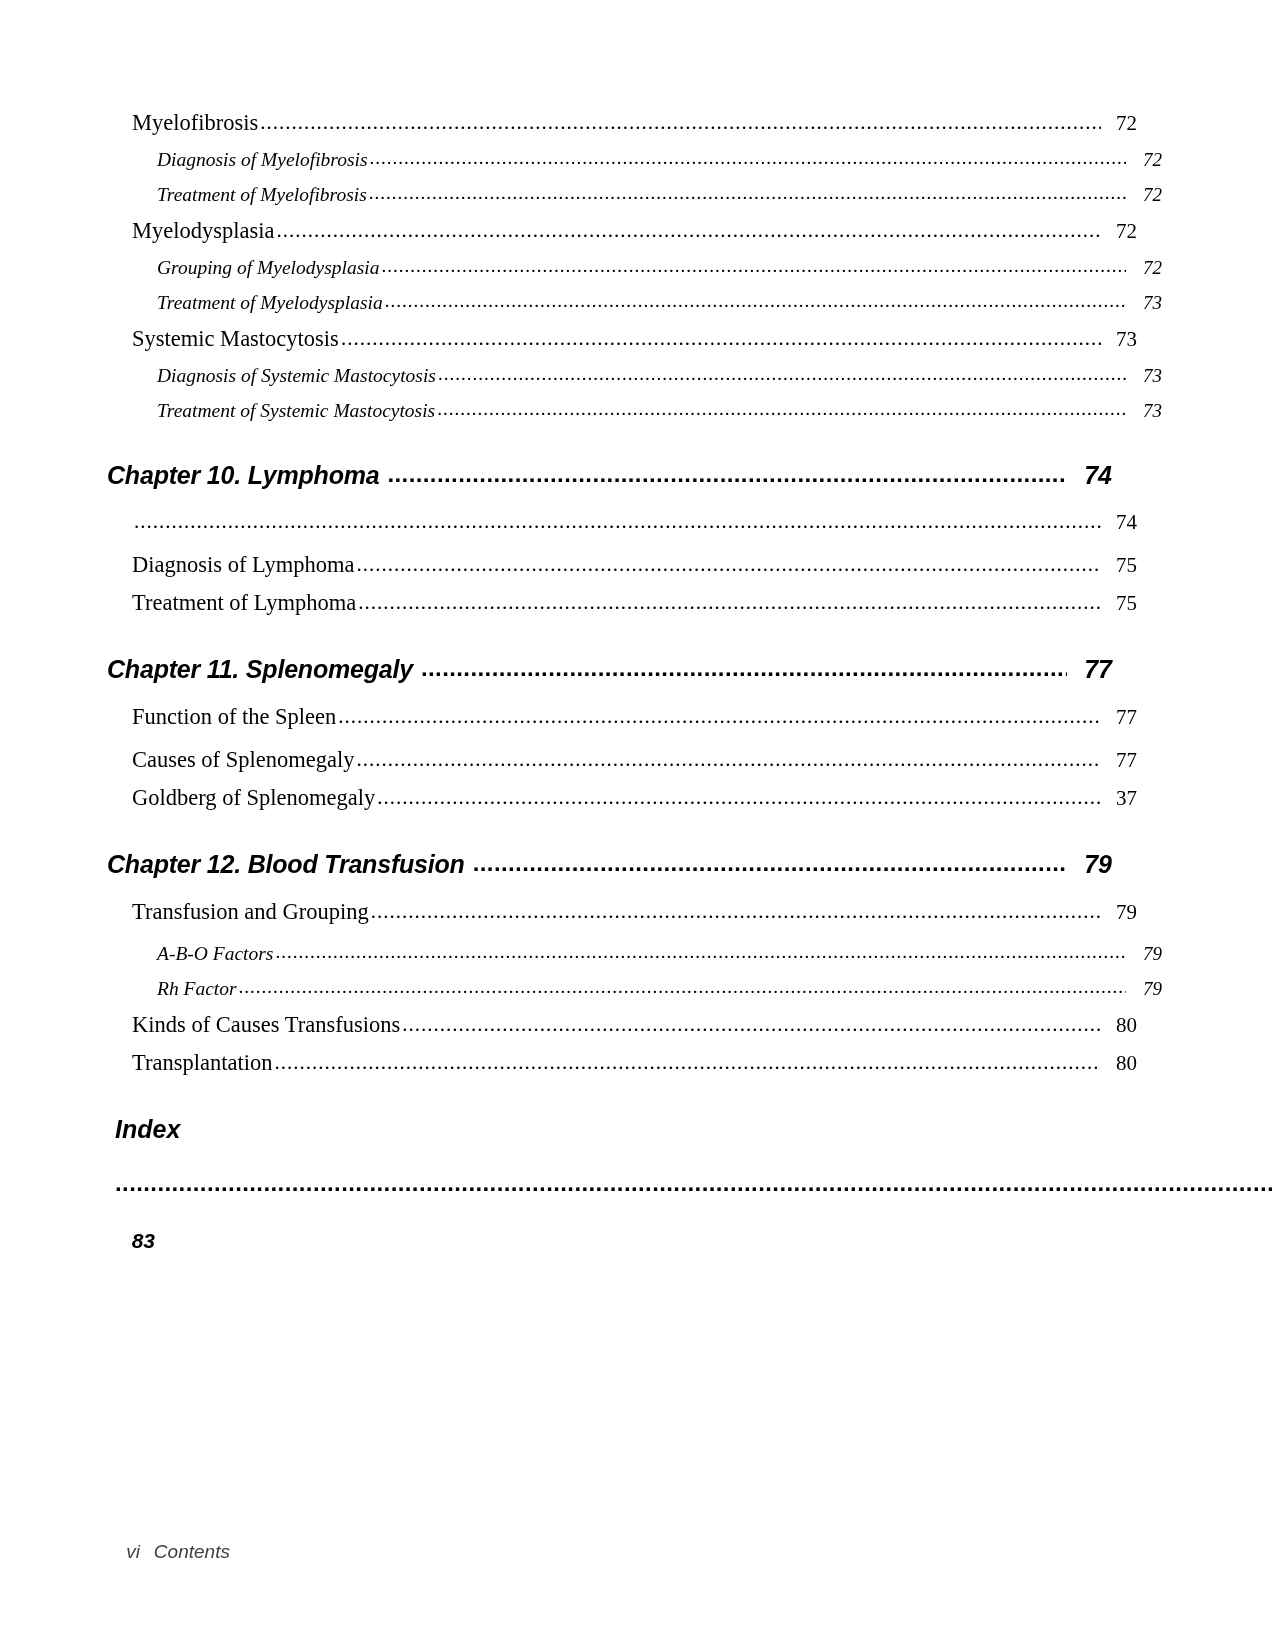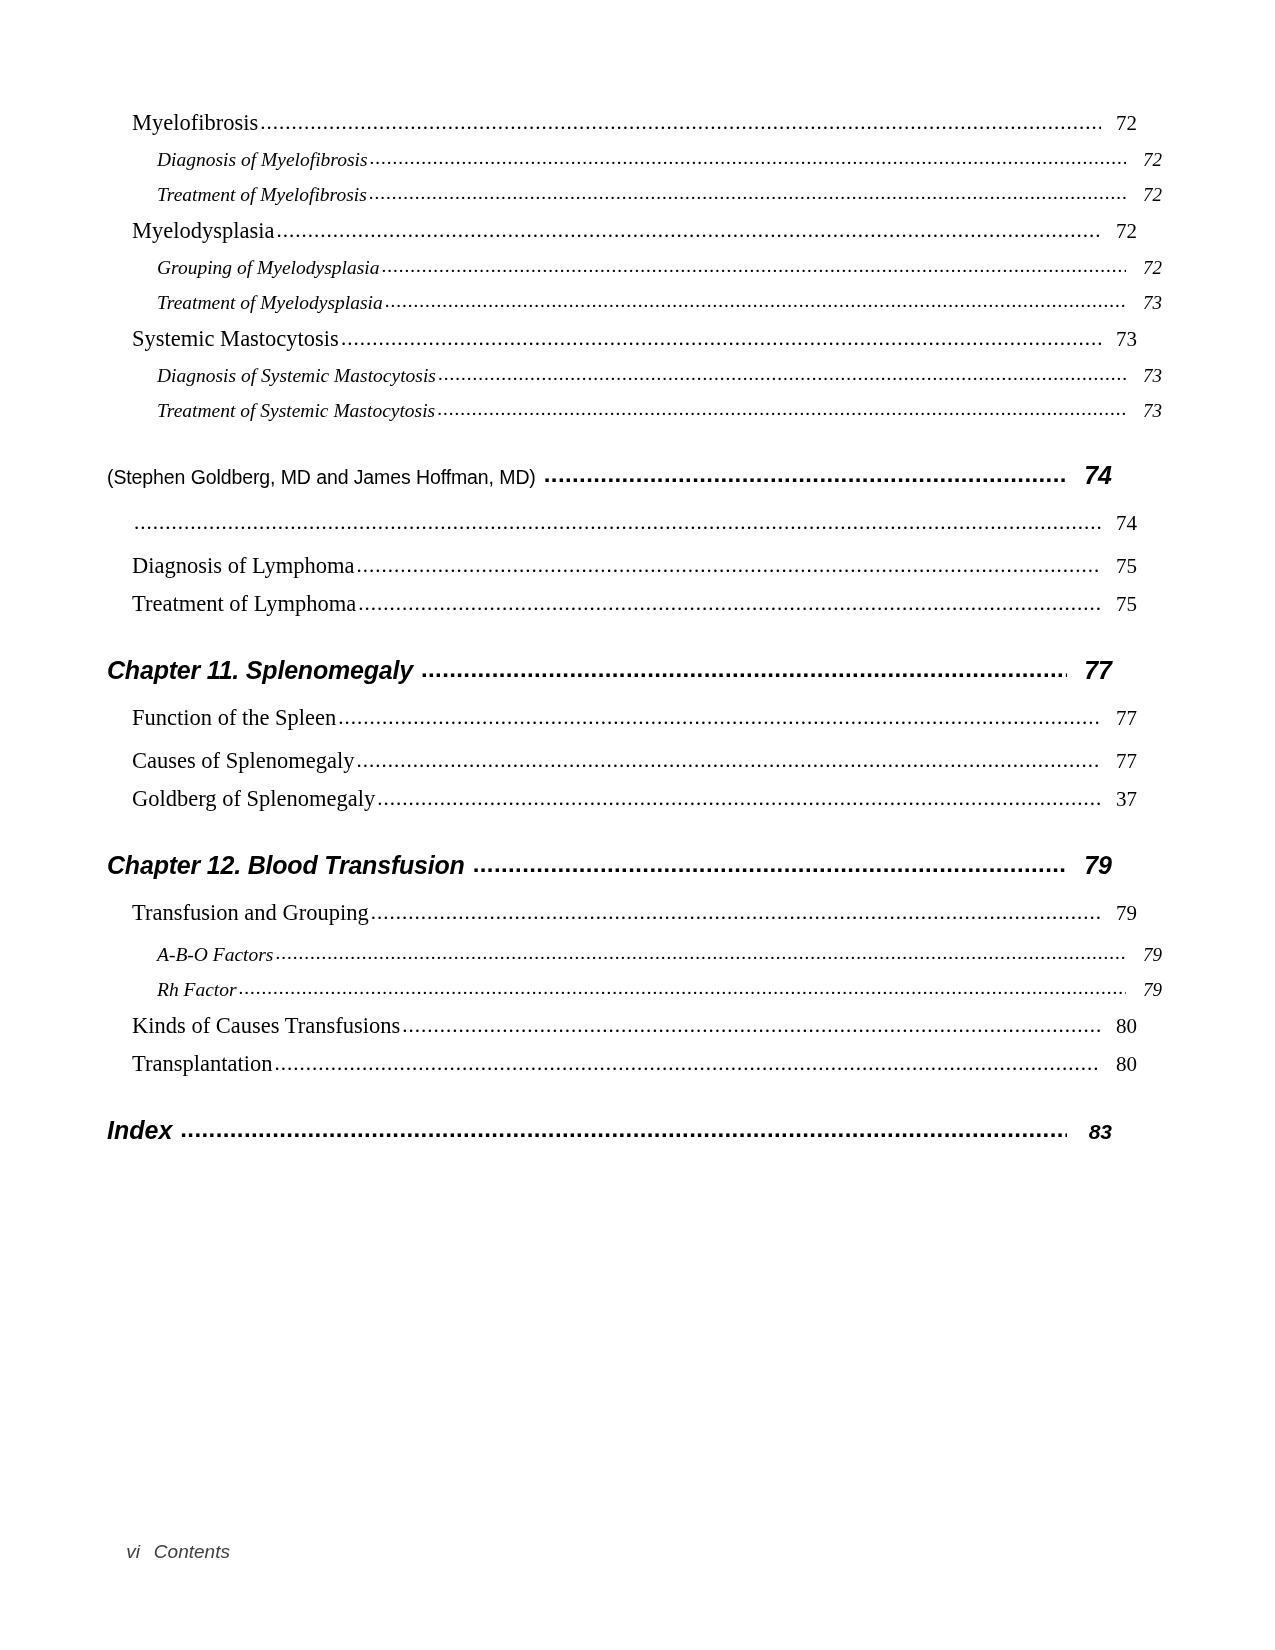--- a/index.html
+++ b/index.html
@@ -115,20 +115,21 @@
   .chap .page { font-size: 25px; min-width: 40px; }
 
   
   .idx {
     margin-left: 0px;
     font-family: "Liberation Sans", sans-serif;
     font-weight: bold;
     font-style: italic;
     font-size: 25px;
     line-height: 56px;
+    flex-direction: column;
   }
   .idx .leader { margin: 0 5px 0 8px; }
   .idx .leader::after {
     font-family: "Liberation Sans", sans-serif;
     font-weight: bold;
     font-style: normal;
     font-size: 24px;
     letter-spacing: 0.4px;
     position: relative;
     top: -2px;
@@ -197,21 +198,21 @@
         <span class="label">Diagnosis of Systemic Mastocytosis</span>
         <span class="leader"></span>
         <span class="page">73</span>
       </div>
       <div class="entry lvl2">
         <span class="label">Treatment of Systemic Mastocytosis</span>
         <span class="leader"></span>
         <span class="page">73</span>
       </div>
       <div class="entry chap gap-before">
-        <span class="authors">(Stephen Goldberg, MD and James Hoffman, MD)</span>
+        <span class="label">Chapter 10. Lymphoma</span> 
         <span class="leader"></span>
         <span class="page">74</span>
       </div>
       <div class="entry lvl1 gap-after">
         <span class="leader"></span>
         <span class="page">74</span>
       </div>
       <div class="entry lvl1">
         <span class="label">Diagnosis of Lymphoma</span>
         <span class="leader"></span>

